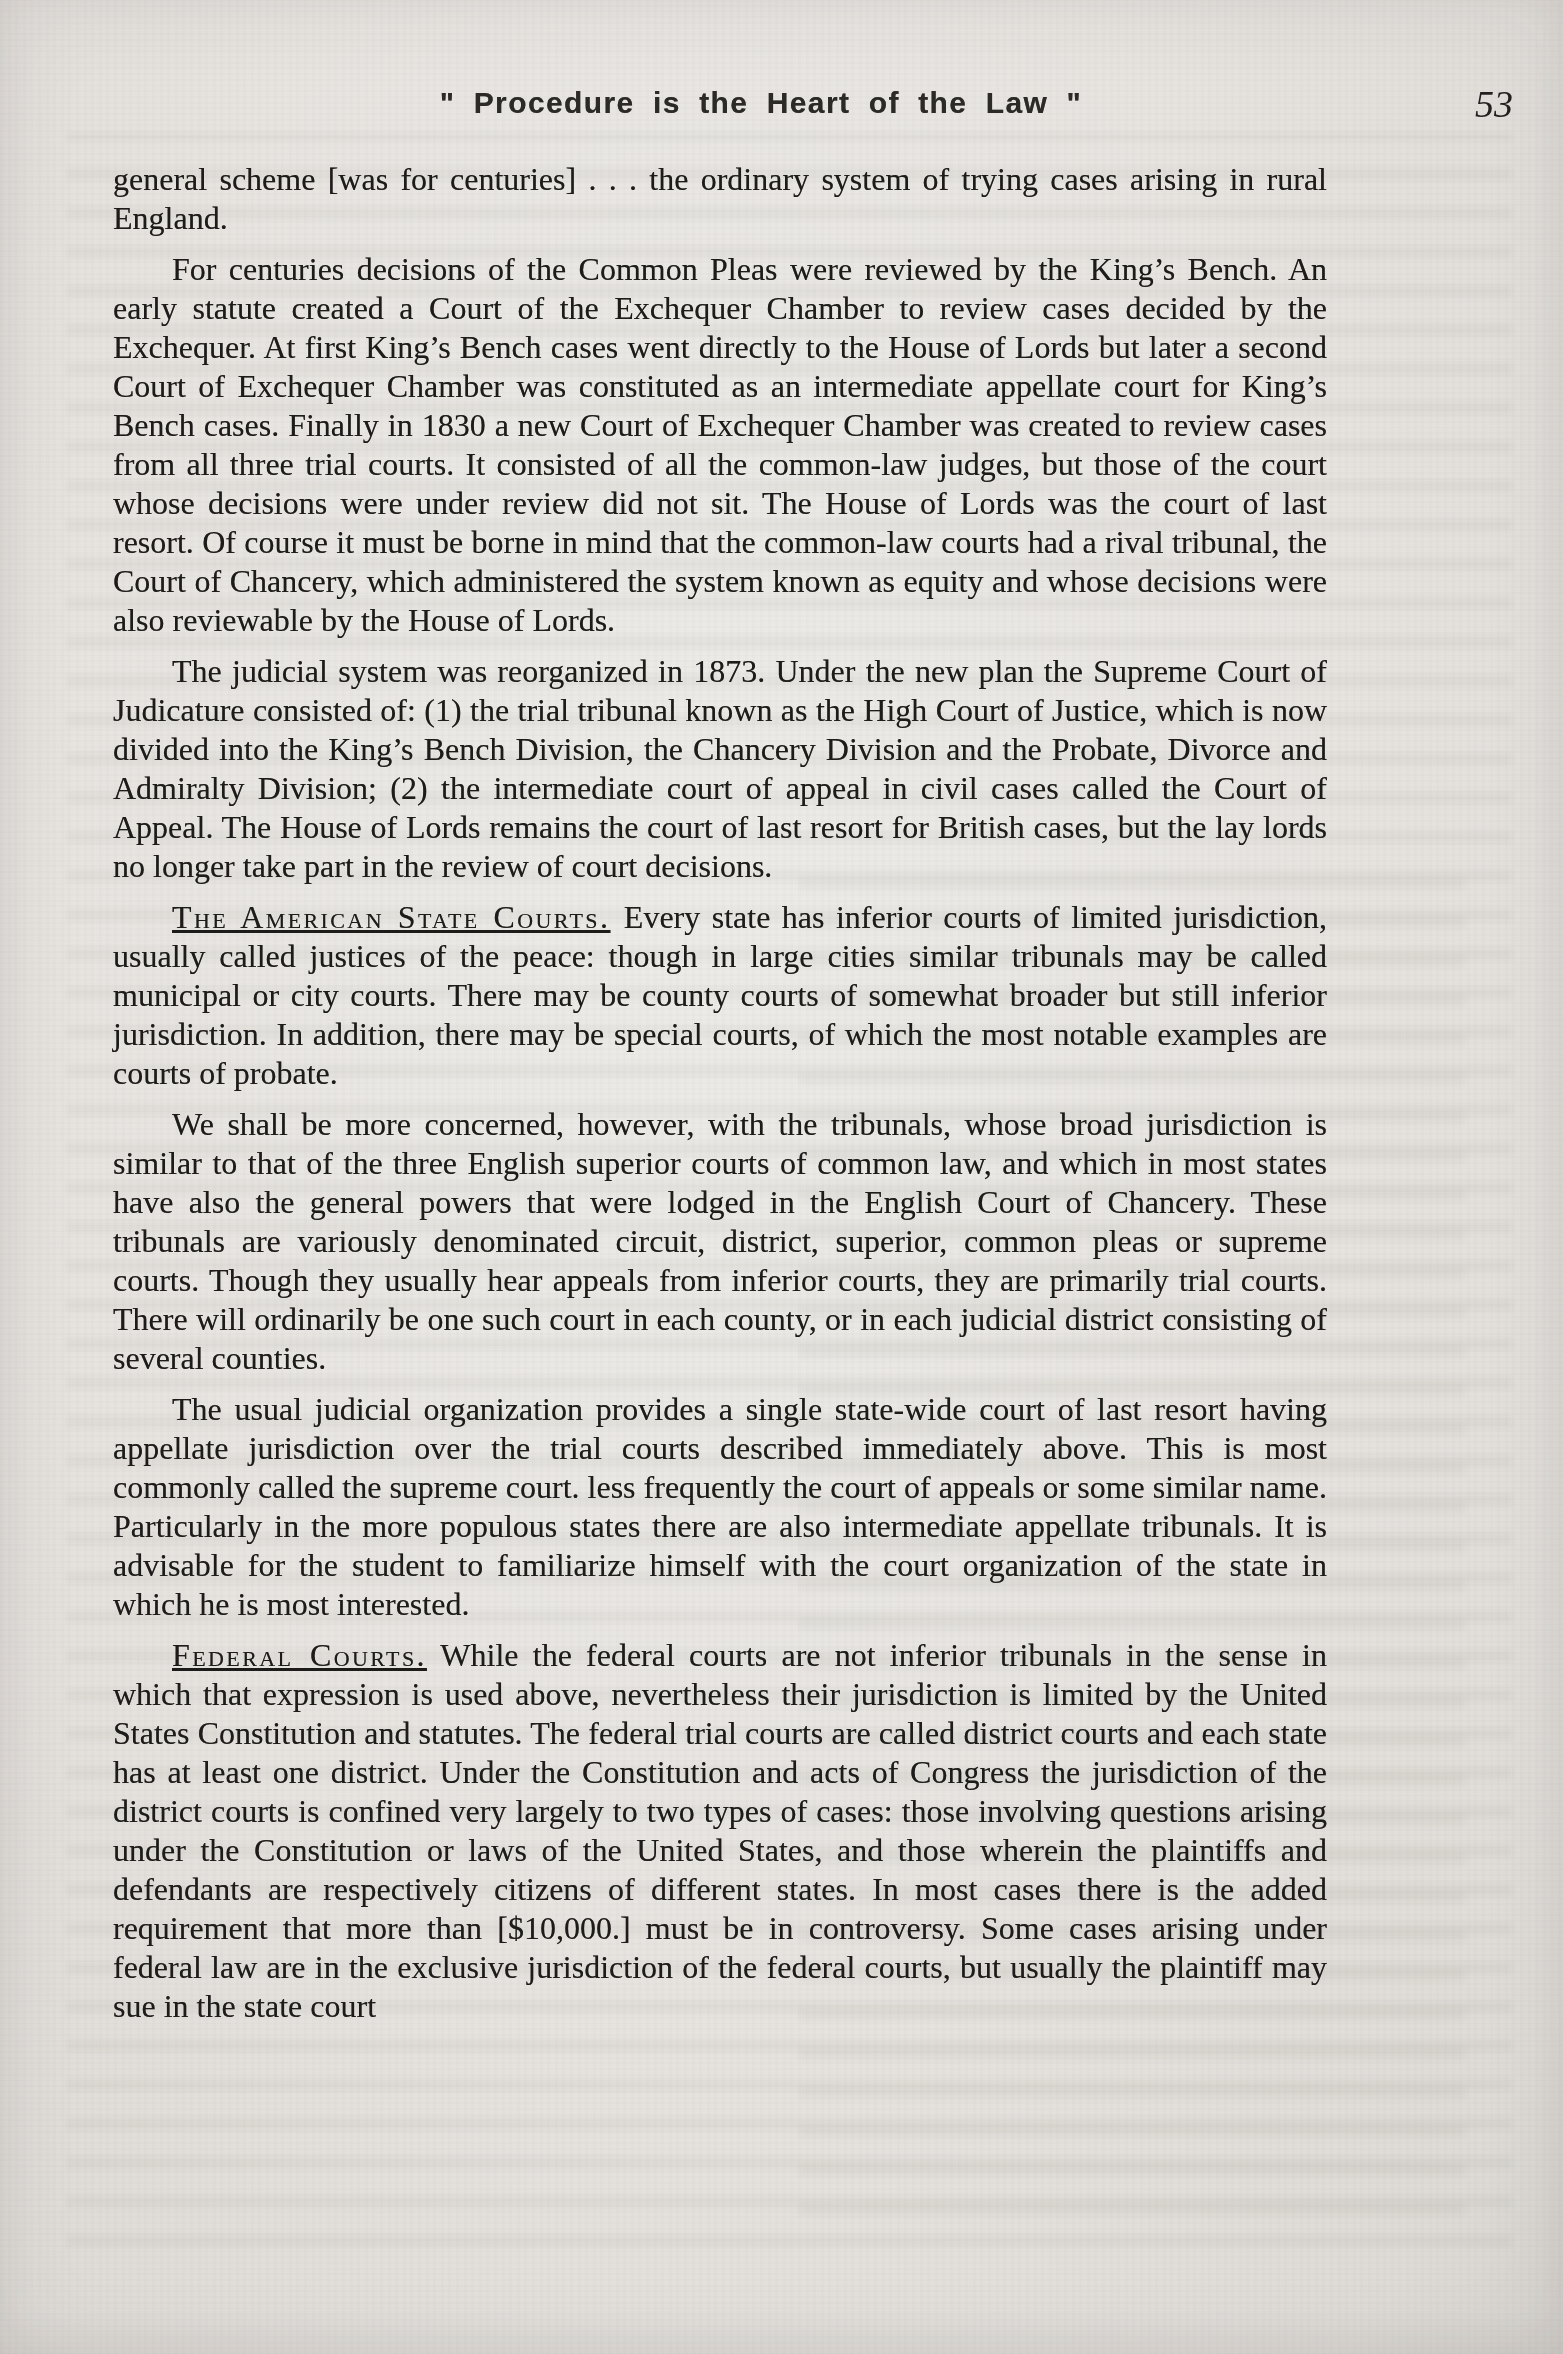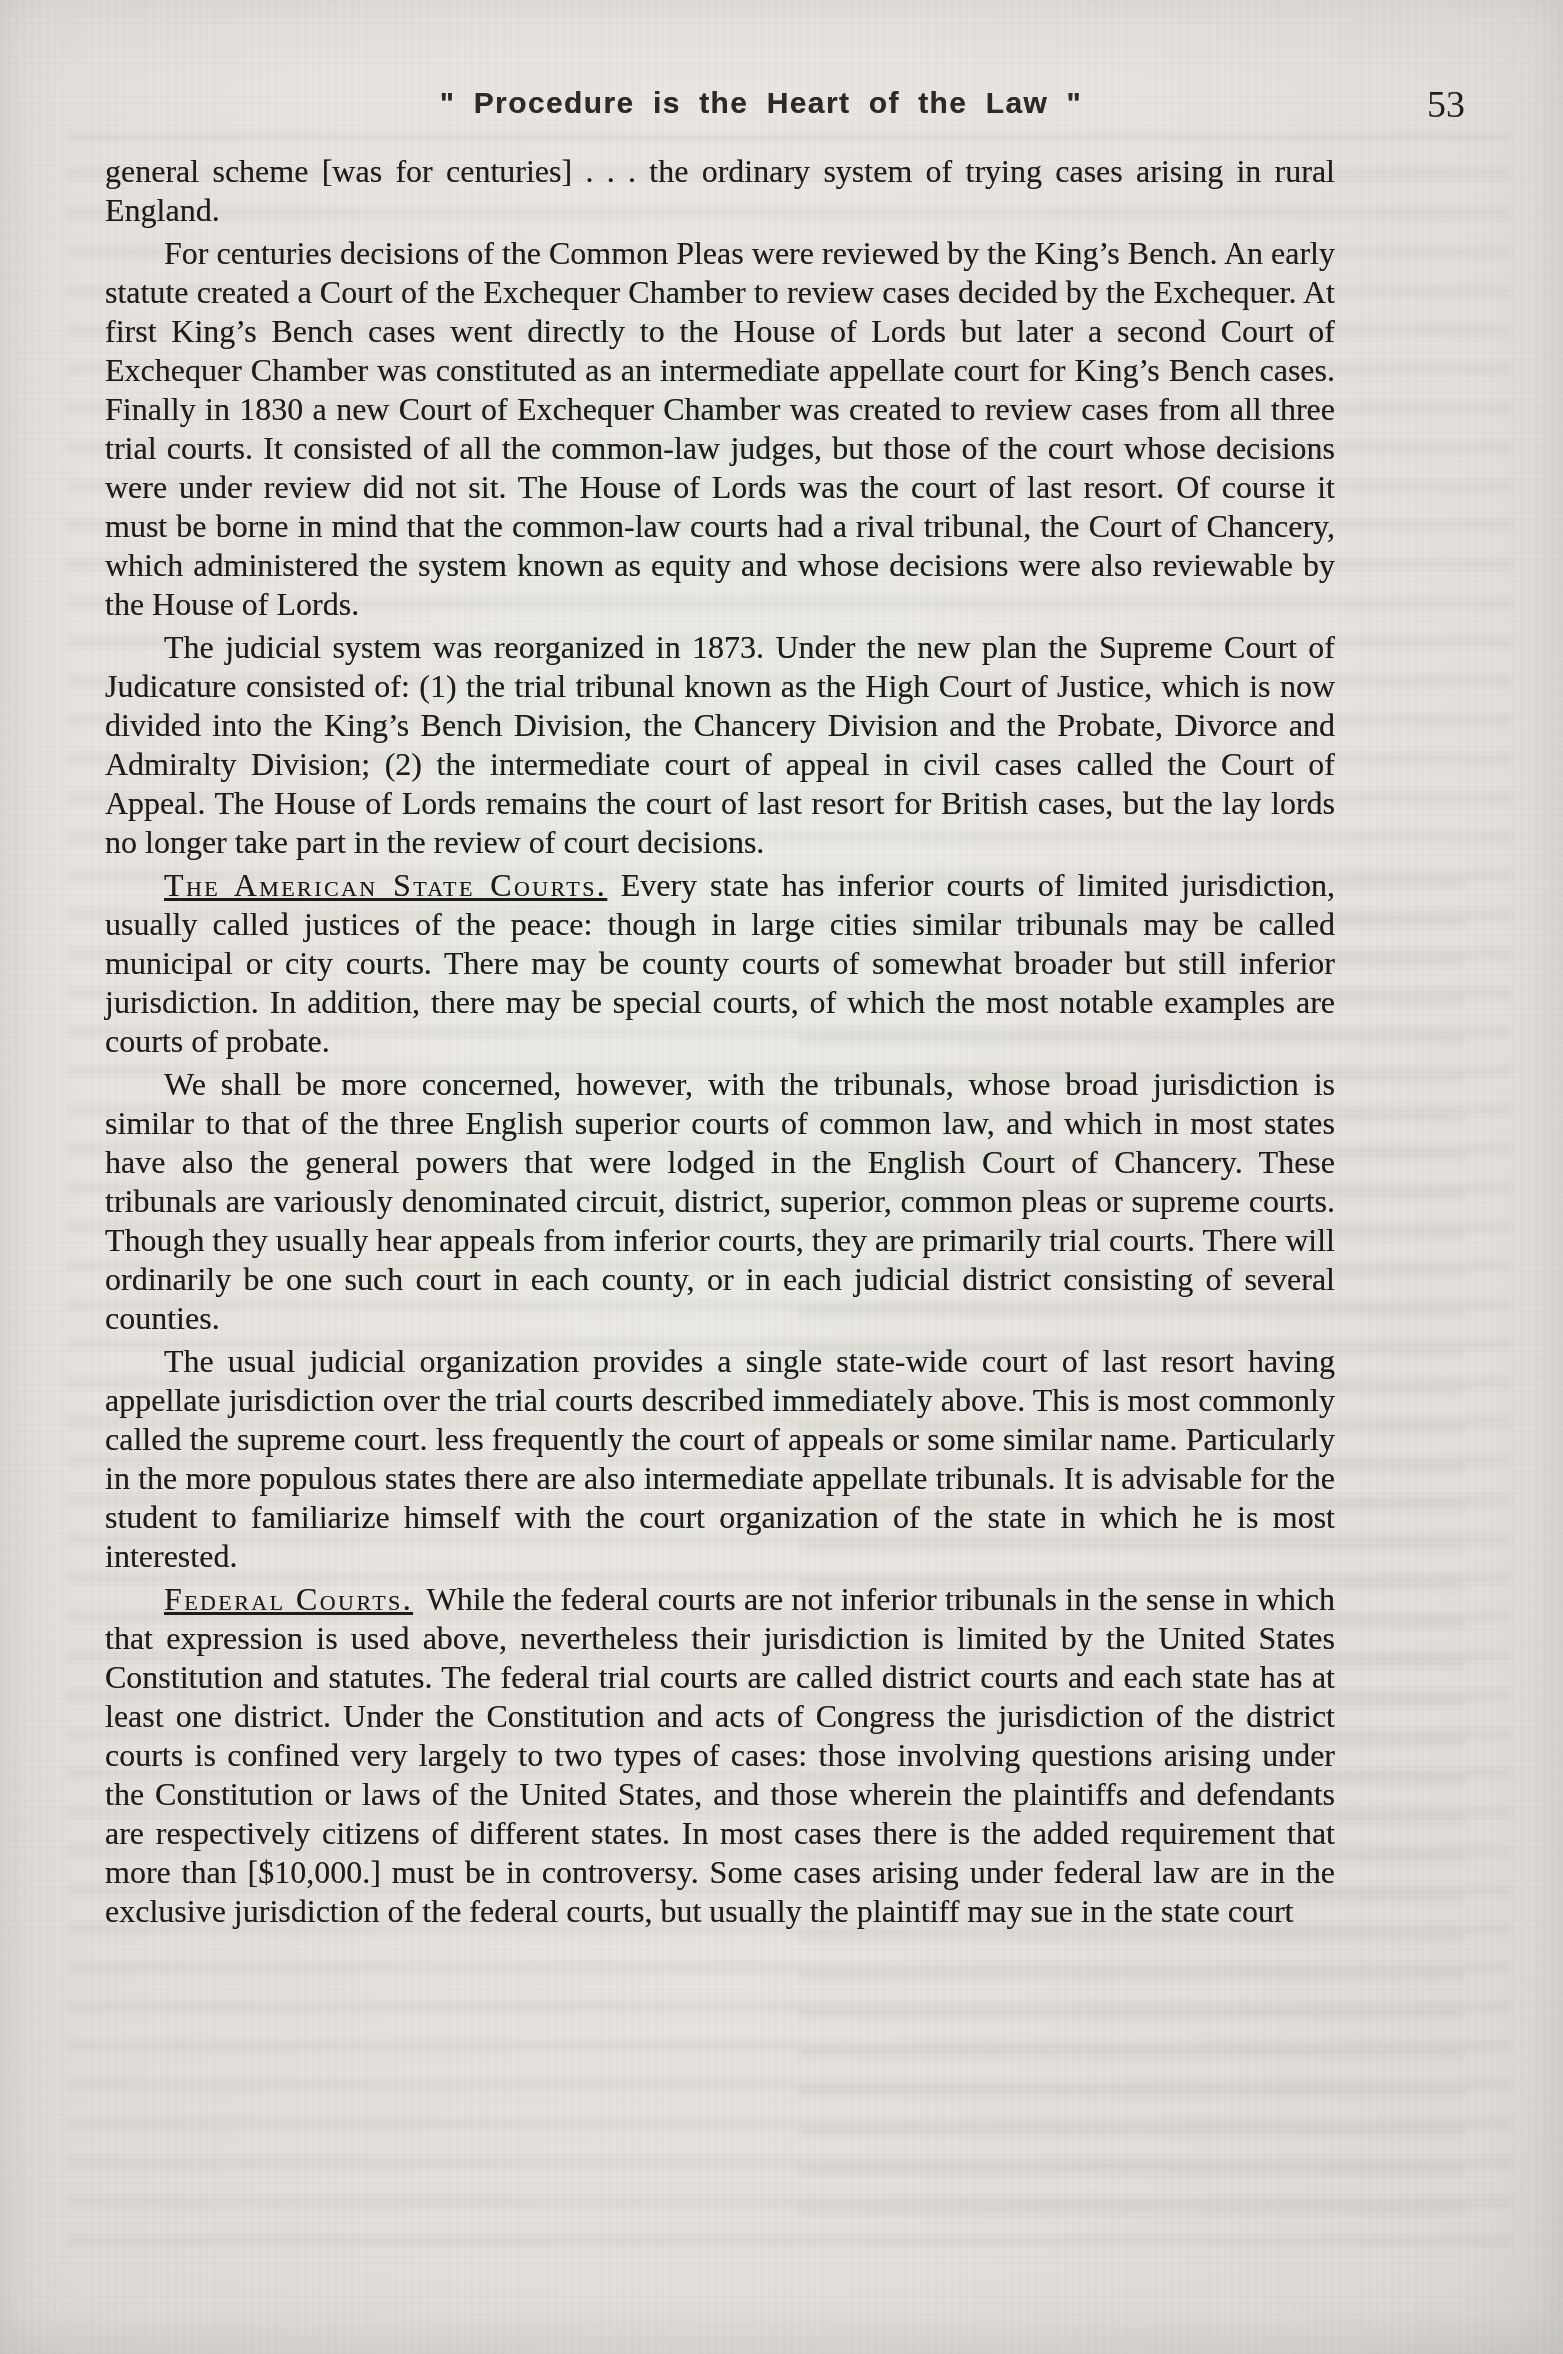--- a/index.html
+++ b/index.html
@@ -69,40 +69,41 @@
     font-weight: 700;
     font-size: 30px;
     letter-spacing: 1.4px;
     word-spacing: 8.6px;
     color: #2c2a27;
     text-shadow: 0 0 0.5px rgba(44,42,39,0.6);
   }
   .page-number {
     position: absolute;
     top: 82px;
-    left: 1427px;
+    left: 1475px;
     font-family: "Liberation Serif", serif;
     font-size: 38px;
     color: #22211f;
+    font-style: italic;
   }
 
   .body-text {
     position: absolute;
     top: 148px;
     left: 101px;
     width: 1238px;
     font-family: "Liberation Serif", serif;
     font-size: 32px;
     line-height: 39px;
     color: #1d1c1a;
     text-align: justify;
     text-shadow: 0 0 0.6px rgba(29,28,26,0.55);
   }
   .body-text p {
-    margin: 4px;
+    margin: 12px;
     padding: 0;
   }
   .body-text p.indent {
     text-indent: 59px;
   }
   .lead {
     font-variant: small-caps;
     letter-spacing: 2.4px;
     margin-right: 0.42em;
     text-decoration: underline;

